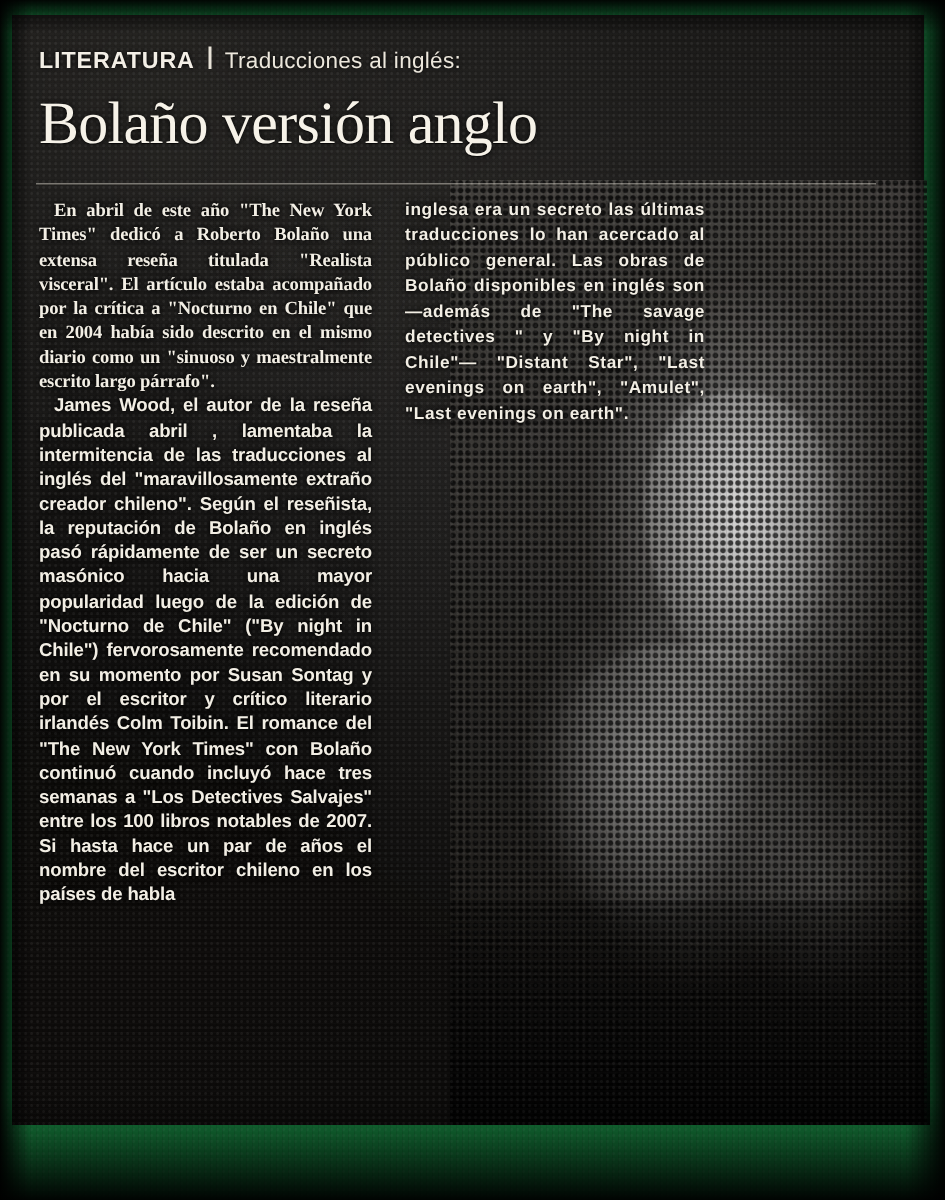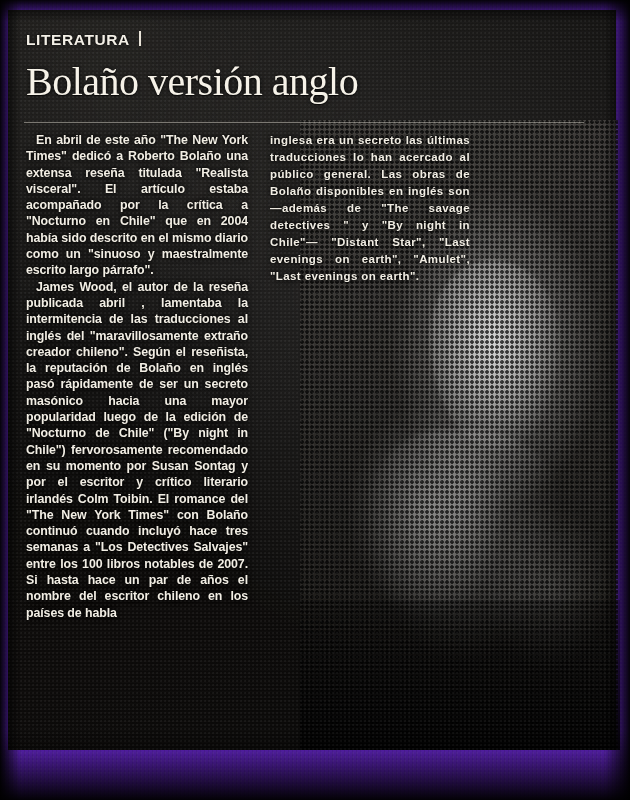--- a/index.html
+++ b/index.html
@@ -11,21 +11,21 @@
     width: 630px;
     height: 800px;
     overflow: hidden;
     font-family: "Liberation Serif", serif;
   }
 
   #page {
     position: relative;
     width: 630px;
     height: 800px;
-    background: #6d28d9;
+    background: #15803d;
     overflow: hidden;
   }
 
   
   .scan {
     position: absolute;
     left: 8px;
     top: 10px;
     width: 608px;
     height: 740px;
@@ -235,20 +235,21 @@
     color: #f2eee4;
     text-align: justify;
     text-shadow: 0 0 3px rgba(0,0,0,0.95), 0 0 6px rgba(0,0,0,0.7);
     letter-spacing: -0.1px;
   }
   .col p + p {
     text-indent: 10px;
   }
   .col-1 p:first-child {
     text-indent: 10px;
+    font-family: Liberation Serif, serif;
   }
   .col-2 {
     width: 200px;
   }
   .col-2 p {
     font-size: 12.2px;
     line-height: 16.2px;
   }
   .col-2 .mono {
     font-family: Liberation Sans, sans-serif;
@@ -273,20 +274,21 @@
   <div class="dark-strip"></div>
 
   <div class="halftone"></div>
   <div class="grain"></div>
 
   <div class="content">
 
     <div class="kicker">
       <span class="section">LITERATURA</span>
       <span class="rule"></span>
+      <span class="subject">Traducciones al inglés:</span>
     </div>
 
     <div class="headline">Bolaño versión anglo</div>
 
     <div class="hairline"></div>
 
     <div class="columns">
 
       <div class="col col-1">
         <p>En abril de este año "The New York Times" dedicó a Roberto Bolaño una extensa reseña titulada "Realista visceral". El artículo estaba acompañado por la crítica a "Nocturno en Chile" que en 2004 había sido descrito en el mismo diario como un "sinuoso y maestralmente escrito largo párrafo".</p>

